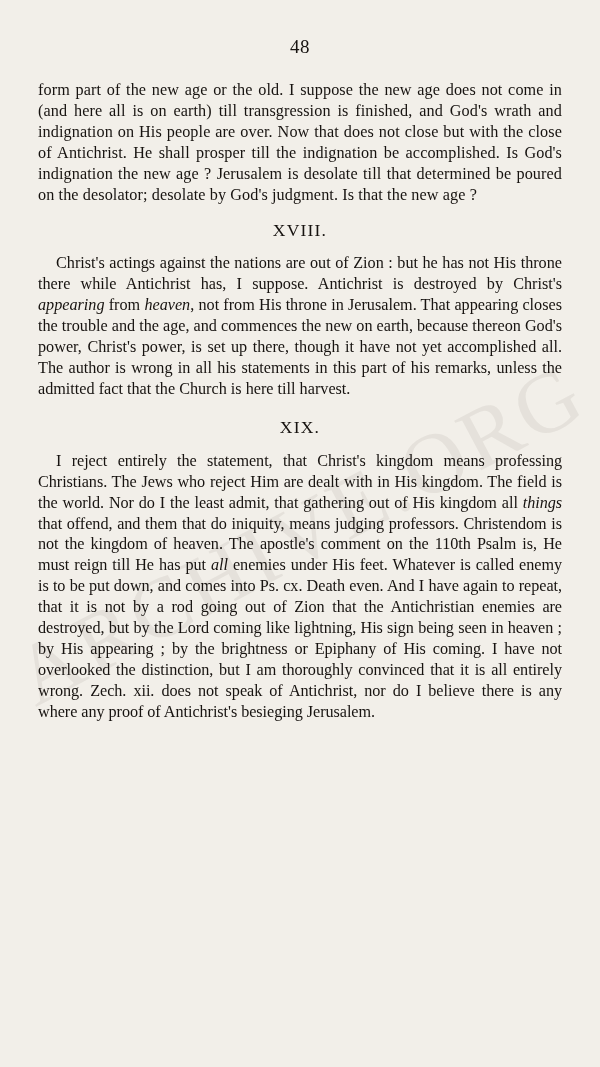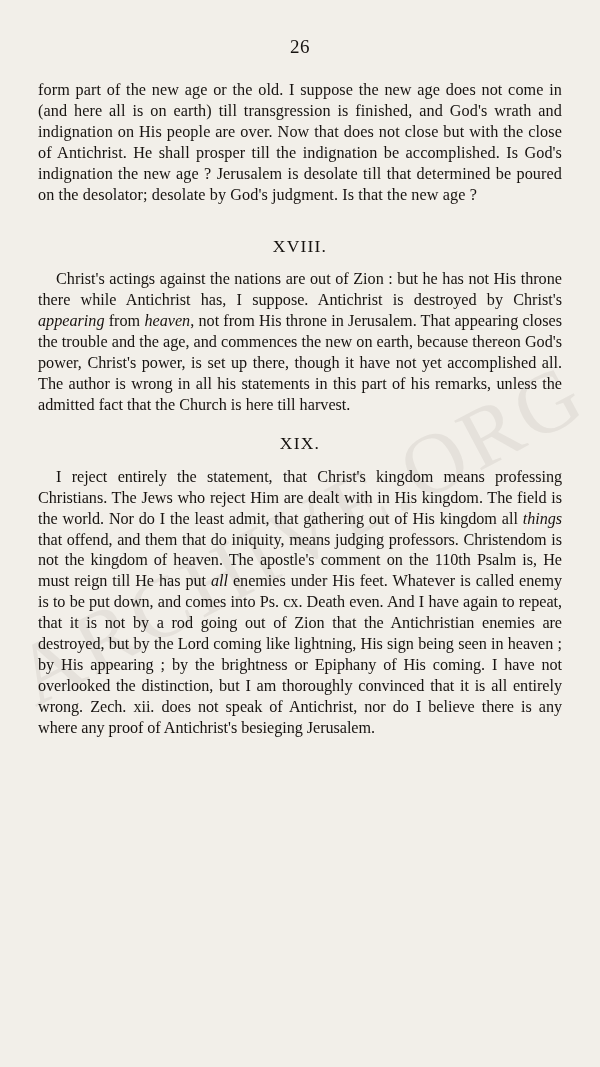--- a/index.html
+++ b/index.html
@@ -66,21 +66,21 @@
     text-justify: inter-word;
     hyphens: manual;
   }
   p.body.indent {
     text-indent: 18px;
   }
   .section-head {
     text-align: center;
     font-size: 17.5px;
     letter-spacing: 1.2px;
-    margin: 30px 0 12px 0;
+    margin: 14px 0 12px 0;
   }
   .sec2 {
     margin-top: 17px;
     margin-bottom: 13px;
   }
   em.it {
     font-style: italic;
     margin-top: 44px;
   }
   .blk1 { letter-spacing: 0.1px; }
@@ -90,21 +90,21 @@
 <body>
 
 <div class="page">
 
   <div class="watermark">
     <span>ARCHIVE.ORG</span>
   </div>
 
   <div class="content">
 
-    <div class="page-number">26</div>
+    <div class="page-number">48</div>
 
     <p class="body blk1">form part of the new age or the old.   I suppose the new age does not come in (and here all is on earth) till transgression is finished, and God's wrath and indignation on His people are over.   Now that does not close but with the close of Antichrist.   He shall prosper till the indignation be accomplished.   Is God's indignation the new age ?   Jerusalem is desolate till that determined be poured on the desolator; desolate by God's judgment. Is that the new age ?</p>
 
     <div class="section-head">XVIII.</div>
 
     <p class="body indent"><span>Christ's actings against the nations are out of Zion : but he has not His throne there while Antichrist has, I suppose.   Antichrist is destroyed by Christ's </span><em class="it">appearing</em><span> from </span><em class="it">heaven</em><span>, not from His throne in Jerusalem.   That appearing closes the trouble and the age, and commences the new on earth, because thereon God's power, Christ's power, is set up there, though it have not yet accomplished all.   The author is wrong in all his statements in  this part of his remarks,  unless  the admitted  fact that the Church is here till harvest.</span></p>
 
     <div class="section-head sec2">XIX.</div>
 
     <p class="body indent blk3"><span>I reject  entirely  the statement, that Christ's kingdom means professing Christians.  The Jews who reject Him are dealt with in His kingdom.  The field is the world.  Nor do I the  least admit, that gathering out of His kingdom all </span><em class="it">things</em><span> that offend,  and them that do iniquity,  means judging professors.   Christendom is not  the kingdom of heaven.  The apostle's comment on the 110th Psalm is, He must reign till  He  has  put </span><em class="it">all</em><span> enemies under His feet. Whatever is called enemy is to be put down, and comes into Ps. cx.   Death even.   And I have again to repeat, that it is not by a rod  going out of Zion  that the Antichristian enemies are destroyed, but by the Lord coming like lightning,  His sign  being seen in heaven ; by His appearing ;  by the brightness or Epiphany of His coming. I have not overlooked the distinction, but I am thoroughly convinced  that it is all entirely wrong.   Zech. xii. does not  speak  of  Antichrist,  nor   do  I  believe  there  is any  where  any  proof  of  Antichrist's besieging Jerusalem.</span></p>

